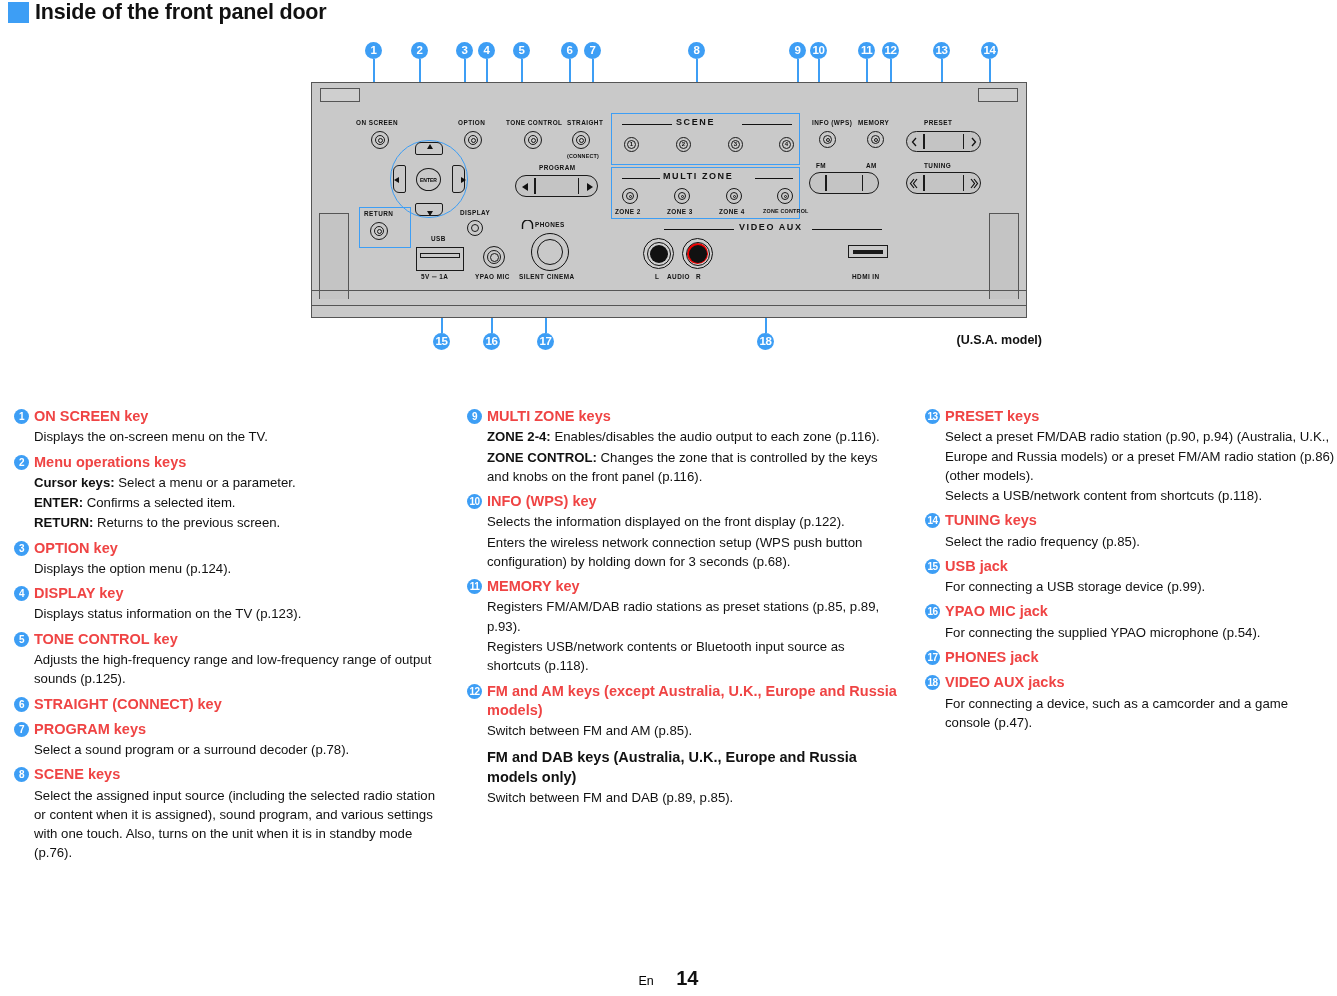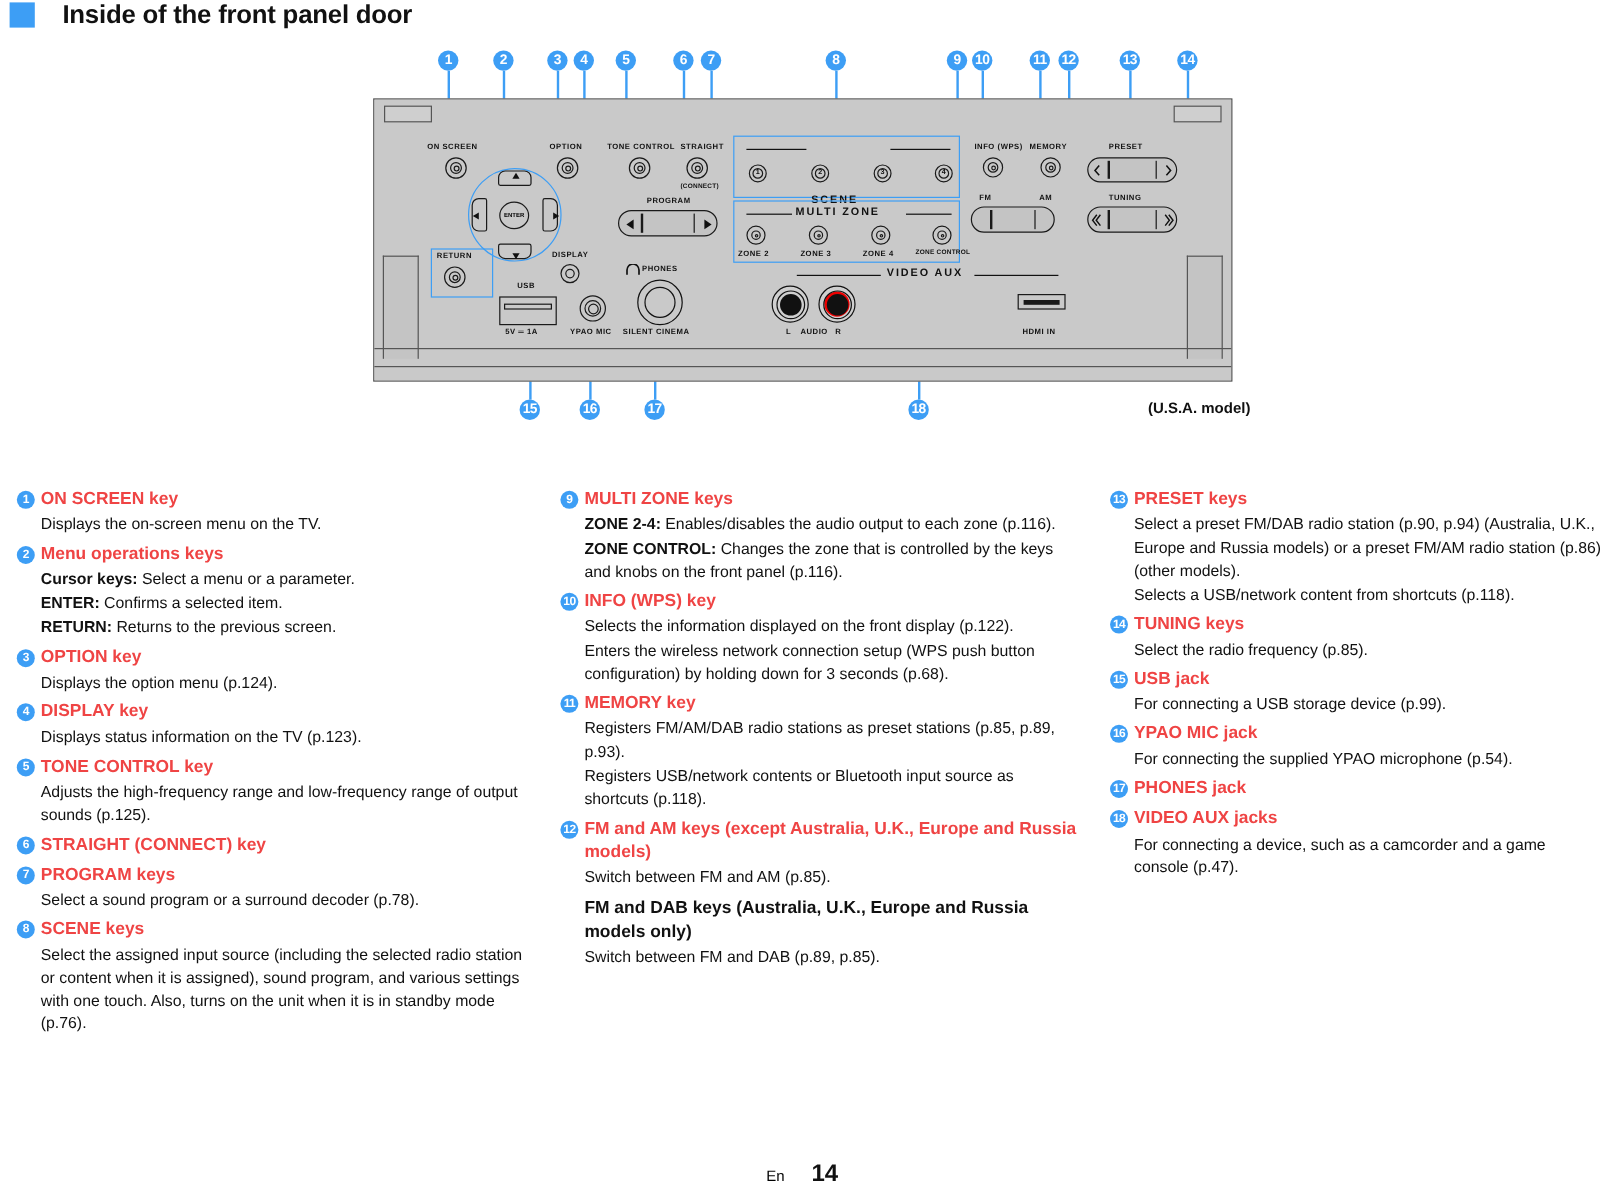--- a/index.html
+++ b/index.html
@@ -7,21 +7,21 @@
     margin: 0; padding: 0;
     width: 1337px; height: 996px;
     background: #ffffff;
     font-family: "Liberation Sans", sans-serif;
     color: #000;
     overflow: hidden;
   }
   .page { position: relative; width: 1337px; height: 996px; }
 
   
-  .header { position: absolute; left: 8px; top: 0px; display: flex; align-items: center; gap: 23px; }
+  .header { position: absolute; left: 8px; top: 0px; display: flex; align-items: center; gap: 6px; }
   .header-square { width: 21px; height: 21px; background: #3d9ef5; }
   .header-title { font-size: 21.5px; font-weight: bold; letter-spacing: -0.2px; color: #111; }
 
   
   .figure { position: absolute; left: 0; top: 36px; width: 1337px; height: 330px; }
 
   .callout {
     position: absolute;
     width: 17px; height: 17px;
     background: #3d9ef5;
@@ -233,21 +233,21 @@
       <div class="rocker" style="left:203px; top:92px; width:83px; height:22px;">
         <div class="div" style="left:18px;"></div>
         <div class="div" style="right:18px;"></div>
       </div>
       <svg style="position:absolute;left:203px;top:92px;width:85px;height:24px;pointer-events:none" viewBox="0 0 85 24">
         <polygon points="13,8 13,16 7,12" fill="#111"></polygon>
         <polygon points="72,8 72,16 78,12" fill="#111"></polygon>
       </svg>
 
       <div class="hl" style="left:299px; top:30px; width:189px; height:52px;"></div>
-      <div class="lbl big" style="left:364px; top:34px;margin-top:44px;">SCENE</div>
+      <div class="lbl big" style="left:364px; top:34px;">SCENE</div>
       <div style="position:absolute;left:310px;top:41px;width:50px;height:1.4px;background:#111"></div>
       <div style="position:absolute;left:430px;top:41px;width:50px;height:1.4px;background:#111"></div>
       <div class="scene-btn" style="left:312px; top:54px;"></div>
       <div class="scene-num" style="left:312px; top:54px;">1</div>
       <div class="scene-btn" style="left:364px; top:54px;"></div>
       <div class="scene-num" style="left:364px; top:54px;">2</div>
       <div class="scene-btn" style="left:416px; top:54px;"></div>
       <div class="scene-num" style="left:416px; top:54px;">3</div>
       <div class="scene-btn" style="left:467px; top:54px;"></div>
       <div class="scene-num" style="left:467px; top:54px;">4</div>

